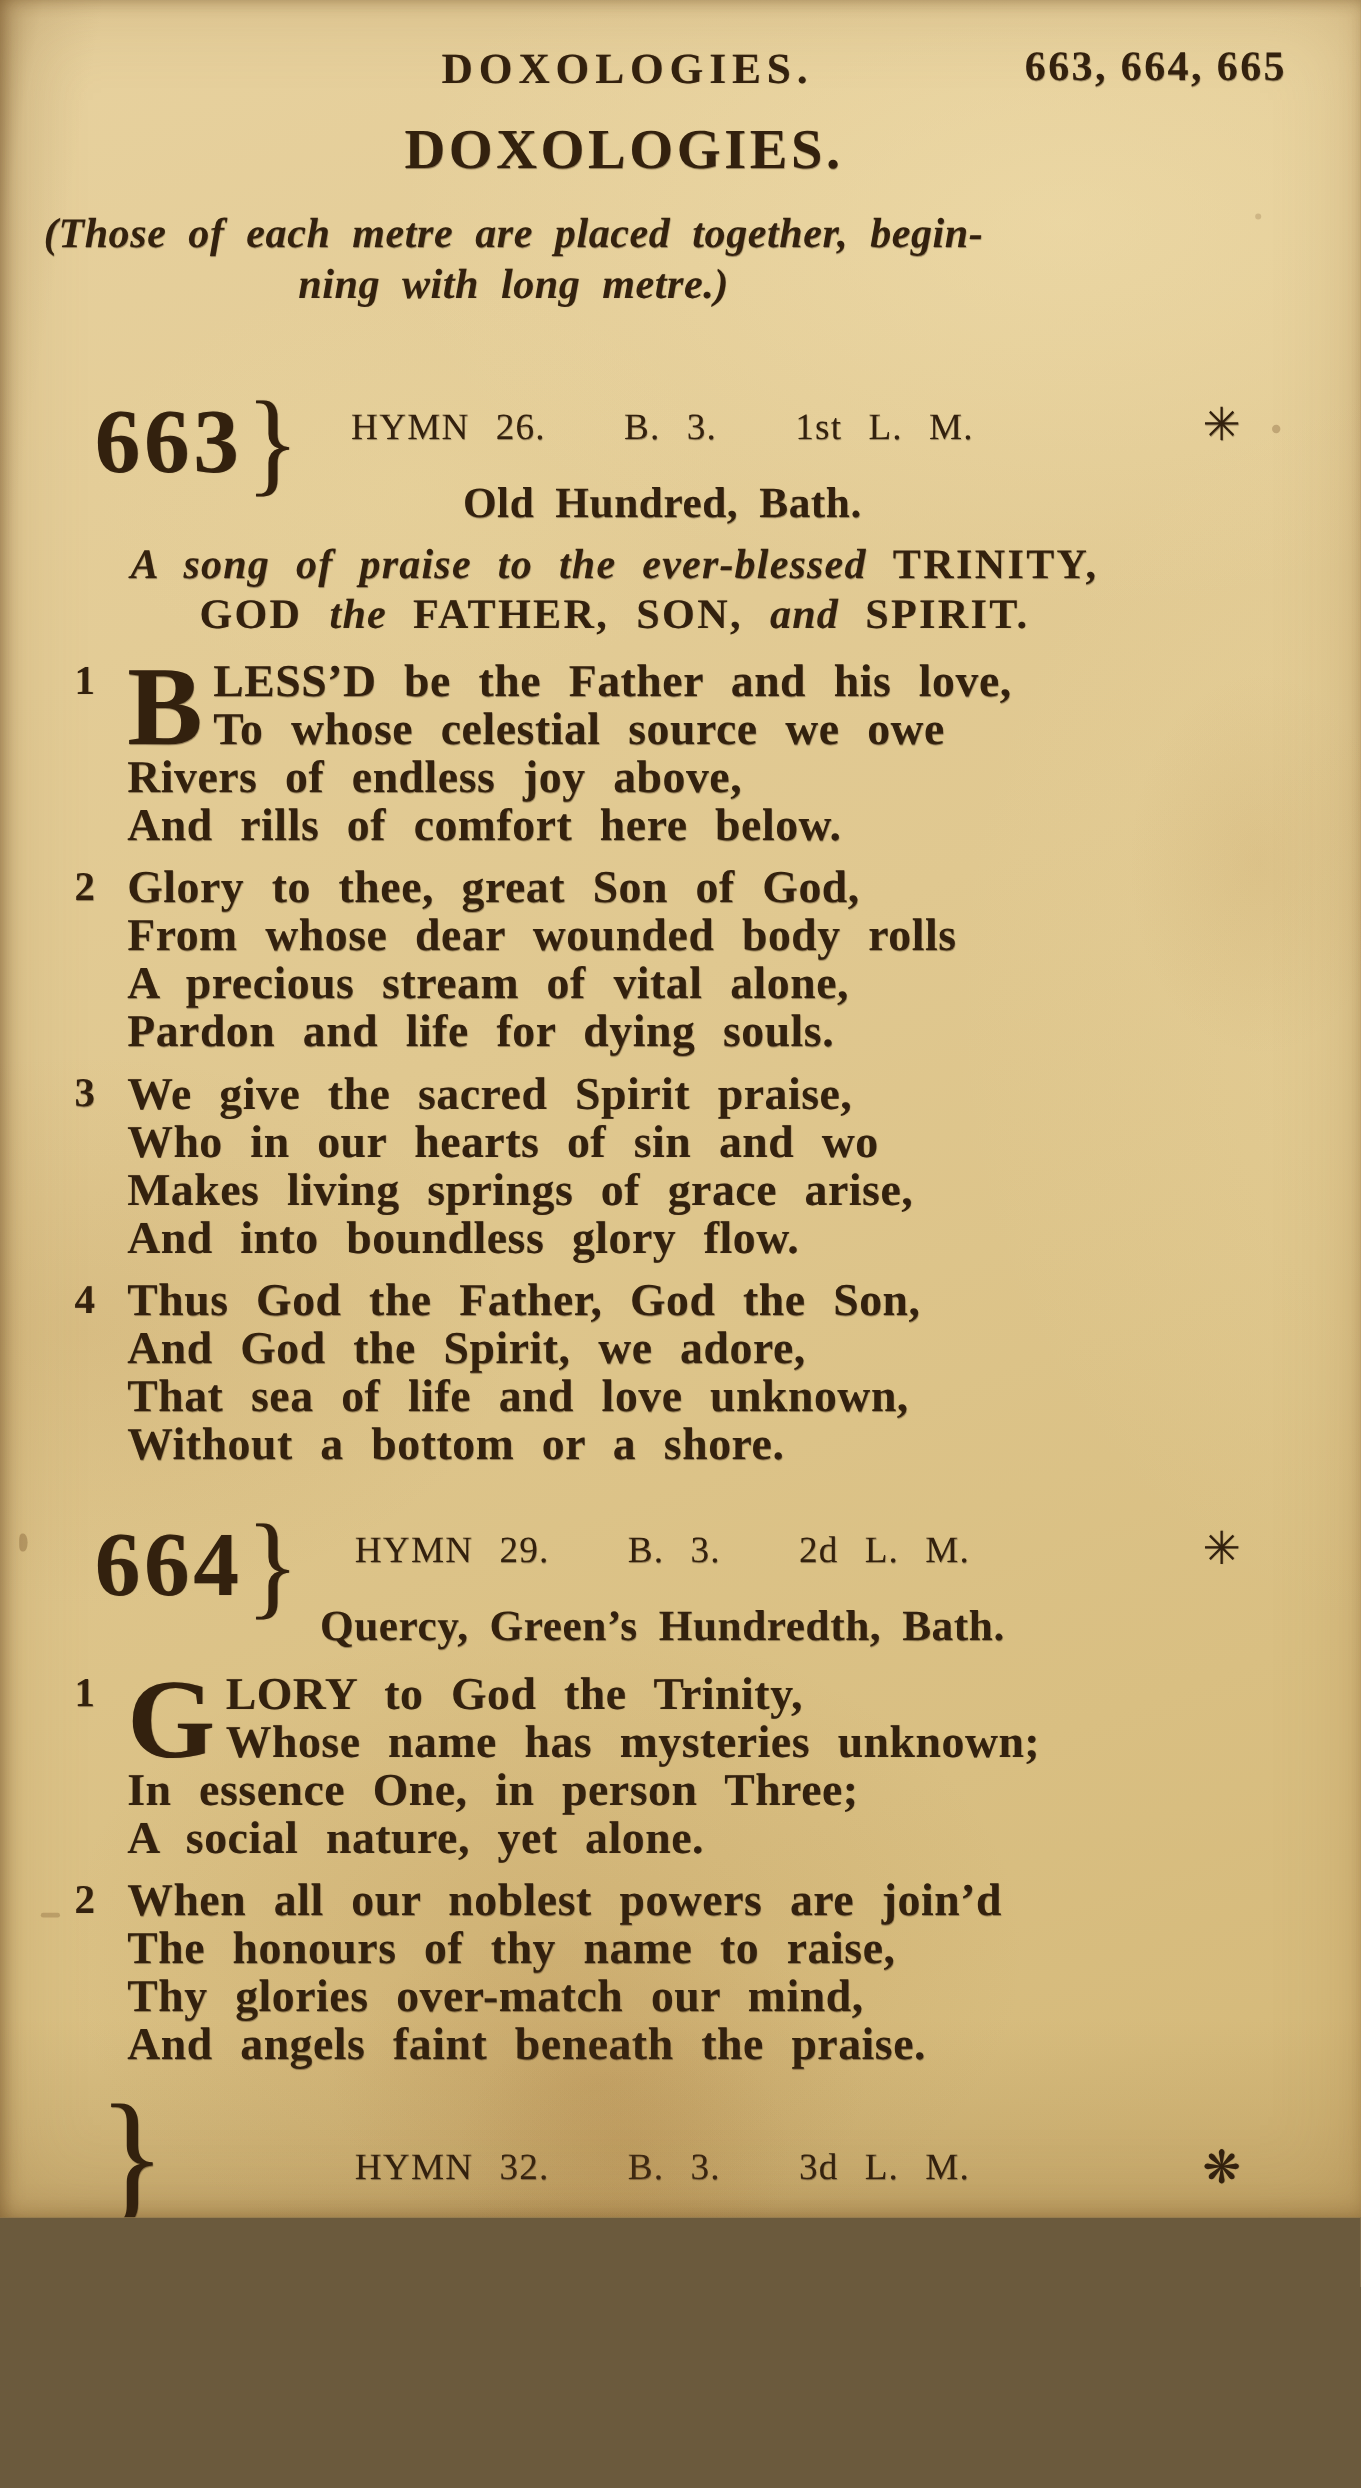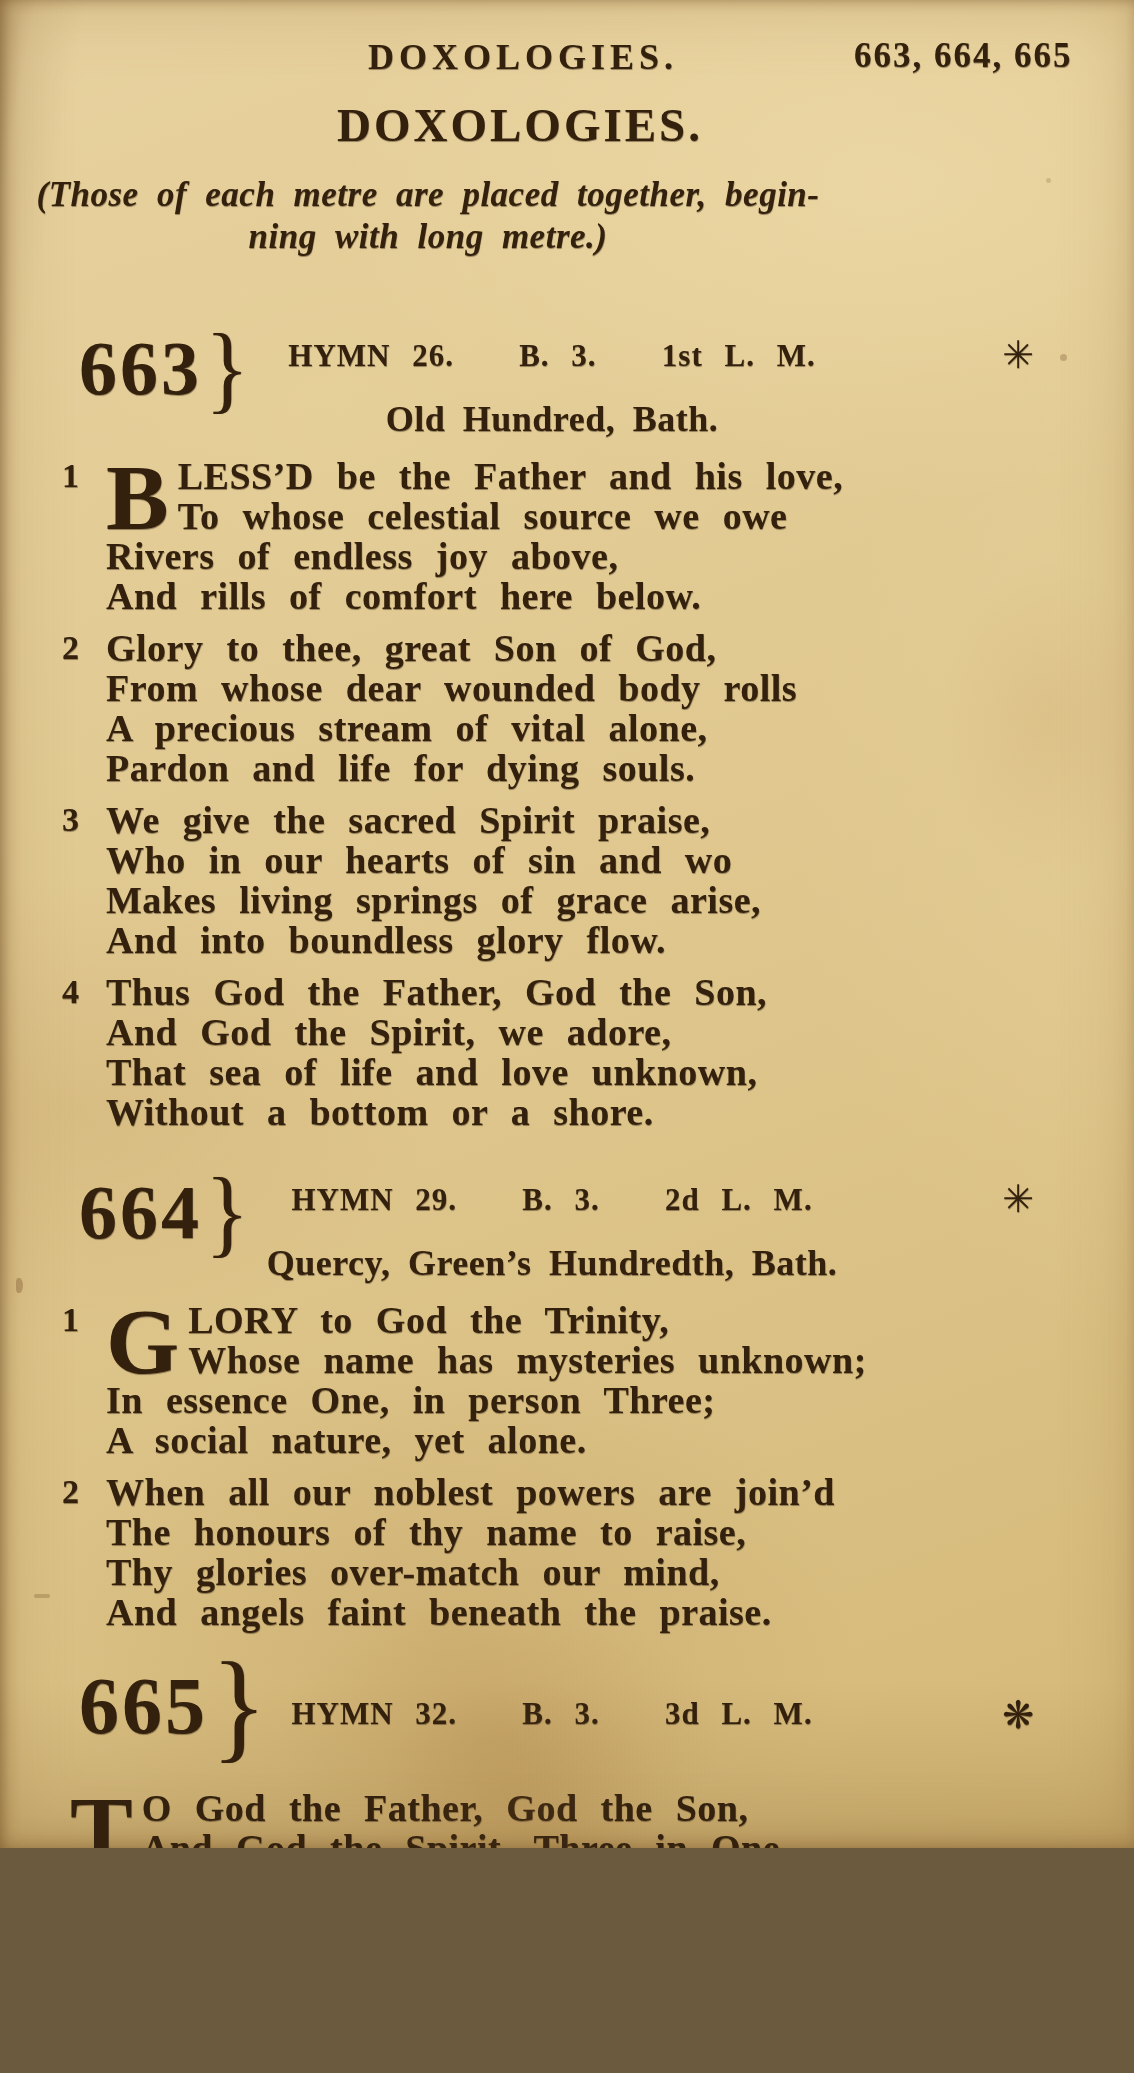--- a/index.html
+++ b/index.html
@@ -52,21 +52,21 @@
   .hymn{position:relative;}
   .hymn-663{margin-top:76px;}
   .hymn-664{margin-top:46px;}
   .hymn-665{margin-top:40px;}
 
   .hymn-head{position:relative;min-height:94px;}
   .hymn-no{position:absolute;left:46px;top:-6px;display:flex;align-items:flex-end;margin-left:33px;}
   .hymn-number{font-size:76px;font-weight:700;letter-spacing:3px;line-height:80px;}
   .hymn-brace{font-size:92px;font-weight:400;line-height:80px;margin-left:3px;transform:scaleY(1.05);}
   .hymn-titles{margin:0 240px 0 210px;text-align:center;}
-  .hymn-title-line{font-size:31px;font-weight:700;word-spacing:13px;letter-spacing:1px;white-space:pre;padding-top:4px;}
+  .hymn-title-line{font-size:31px;font-weight:400;word-spacing:13px;letter-spacing:1px;white-space:pre;padding-top:4px;}
   .hymn-tune-line{font-size:36px;font-weight:700;word-spacing:8px;letter-spacing:.5px;margin-top:24px;white-space:nowrap;}
   .hymn-mark{position:absolute;right:100px;top:2px;font-size:38px;line-height:38px;}
   .hymn-665 .hymn-head{min-height:100px;}
   .hymn-665 .hymn-number{font-size:80px;}
   .hymn-665 .hymn-brace{font-size:116px;}
   .hymn-665 .hymn-title-line{padding-top:24px;}
   .hymn-665 .hymn-mark{top:24px;}
 
   .hymn-summary{margin:10px 140px 0 30px;text-align:center;font-size:35px;font-weight:700;line-height:41px;word-spacing:12px;}
   .sum-seg-italic{font-style:italic;letter-spacing:1px;}
@@ -107,20 +107,24 @@
           <div class="hymn-no">
             <span class="hymn-number ink">663</span>
             <span class="hymn-brace ink">}</span>
           </div>
           <div class="hymn-titles">
             <div class="hymn-title-line ink">HYMN 26.   B. 3.   1st L. M.</div>
             <div class="hymn-tune-line ink">Old Hundred, Bath.</div>
           </div>
           <span class="hymn-mark ink">✳</span>
         </div>
+        <div class="hymn-summary">
+          <div class="sum-line"><span class="sum-seg-italic ink">A song of praise to the ever-blessed </span><span class="sum-seg-caps ink">TRINITY,</span></div>
+          <div class="sum-line"><span class="sum-seg-caps ink">GOD </span><span class="sum-seg-italic ink">the </span><span class="sum-seg-caps ink">FATHER, SON, </span><span class="sum-seg-italic ink">and </span><span class="sum-seg-caps ink">SPIRIT.</span></div>
+        </div>
         <div class="verses">
           <div class="verse">
             <span class="verse-num ink">1</span>
             <div class="verse-body">
               <span class="drop-cap ink">B</span>
               <div class="vline ink">LESS’D be the Father and his love,</div>
               <div class="vline ink">To whose celestial source we owe</div>
               <div class="vline ink">Rivers of endless joy above,</div>
               <div class="vline ink">And rills of comfort here below.</div>
             </div>
@@ -184,21 +188,20 @@
               <div class="vline ink">The honours of thy name to raise,</div>
               <div class="vline ink">Thy glories over-match our mind,</div>
               <div class="vline ink">And angels faint beneath the praise.</div>
             </div>
           </div>
         </div>
       </section>
       <section class="hymn hymn-665">
         <div class="hymn-head">
           <div class="hymn-no">
-            <span class="hymn-number ink">665</span>
             <span class="hymn-brace ink">}</span>
           </div>
           <div class="hymn-titles">
             <div class="hymn-title-line ink">HYMN 32.   B. 3.   3d L. M.</div>
           </div>
           <span class="hymn-mark ink">❋</span>
         </div>
         <div class="verses">
           <div class="verse">
             <div class="verse-body">

